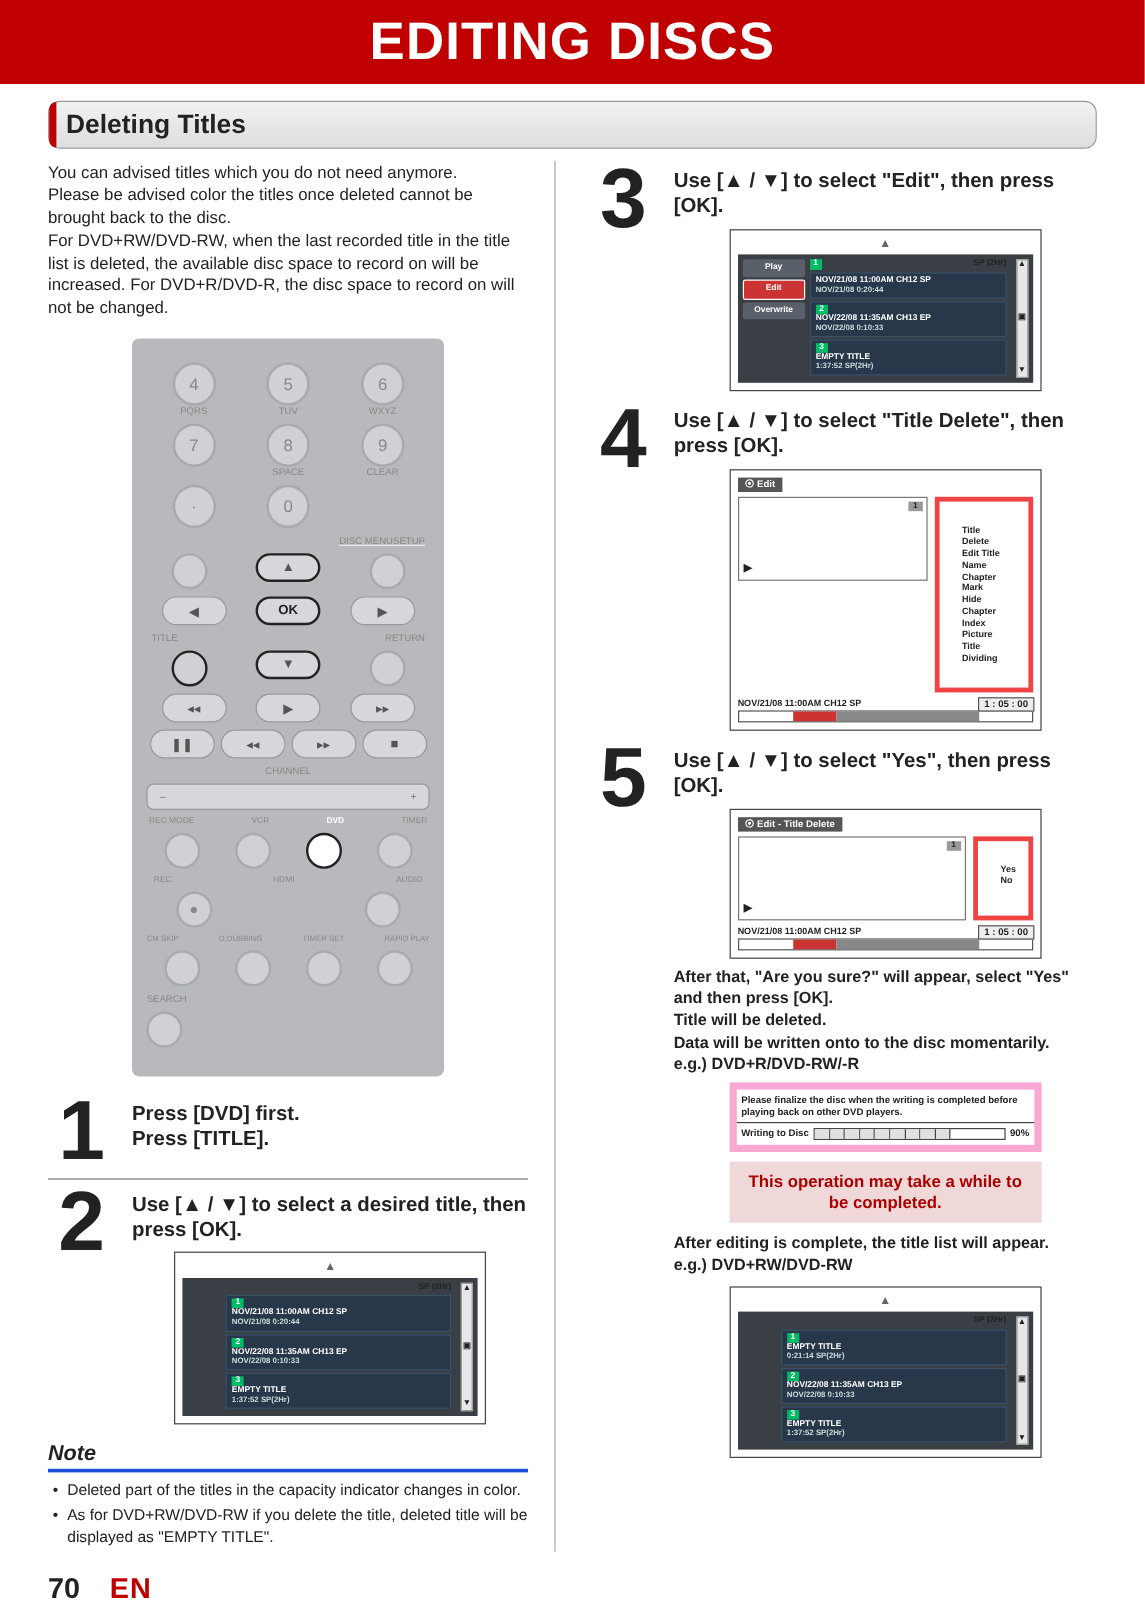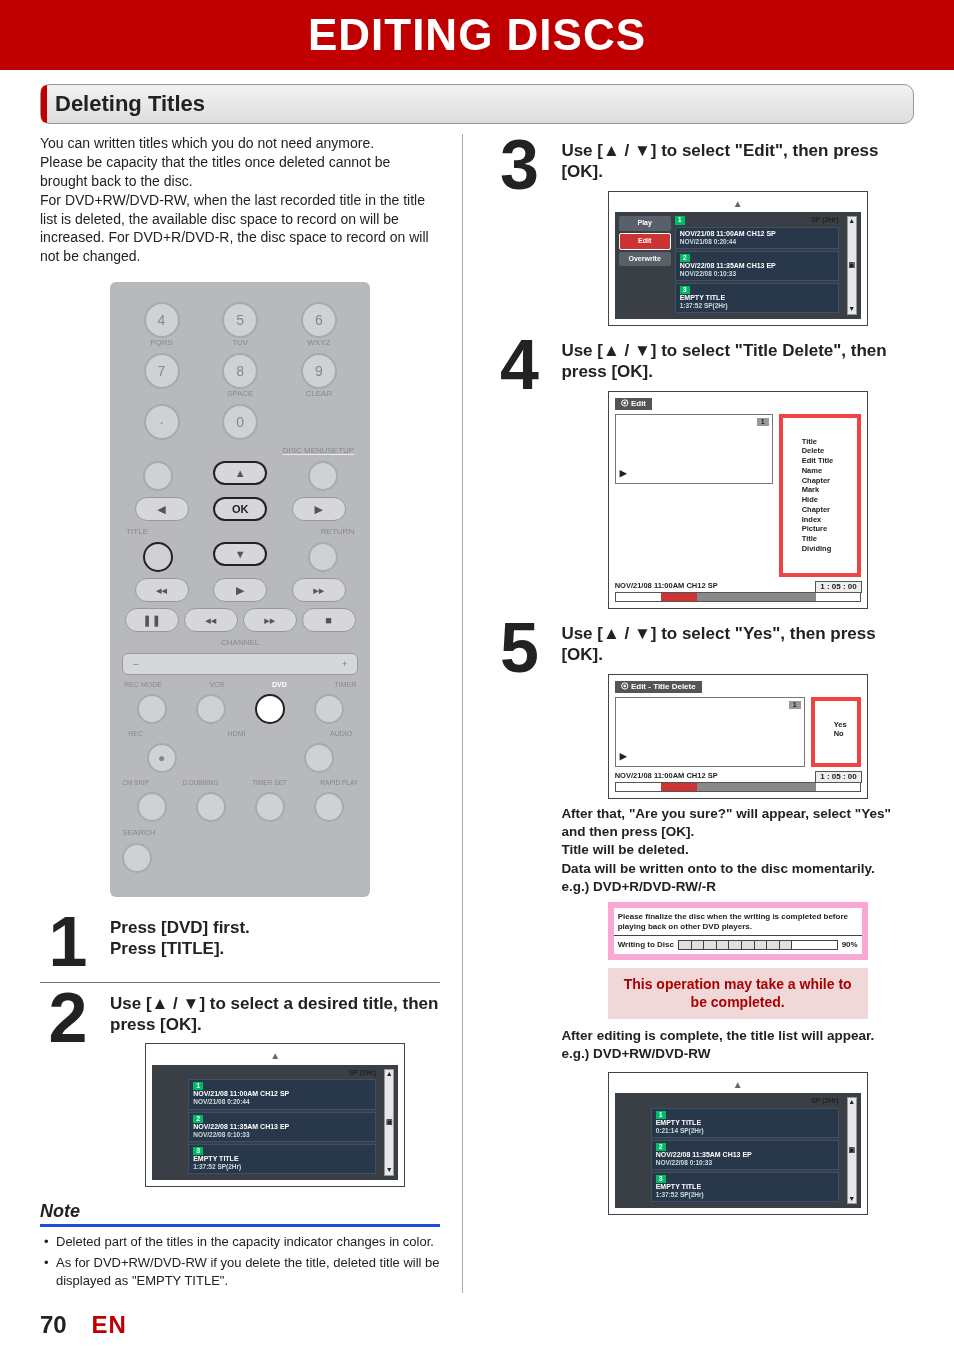--- a/index.html
+++ b/index.html
@@ -70,22 +70,22 @@
 <body>
 
 <div class="page">
   <div class="banner">EDITING DISCS</div>
   <div class="section-head">Deleting Titles</div>
 
   <div class="cols">
 
     <div class="col left">
       <div class="intro">
-        <span>You can written titles which you do not need anymore.</span><br>
-        <span>Please be capacity that the titles once deleted cannot be brought back to the disc.</span><br>
+        <span>You can advised titles which you do not need anymore.</span><br>
+        <span>Please be advised color the titles once deleted cannot be brought back to the disc.</span><br>
         <span>For DVD+RW/DVD-RW, when the last recorded title in the title list is deleted, the available disc space to record on will be increased. For DVD+R/DVD-R, the disc space to record on will not be changed.</span>
       </div>
 
       <div class="remote-box">
         <div class="row">
           <div>
               <div class="rbtn">4</div>
               <div class="rlbl">PQRS</div>
             </div>
           <div>

